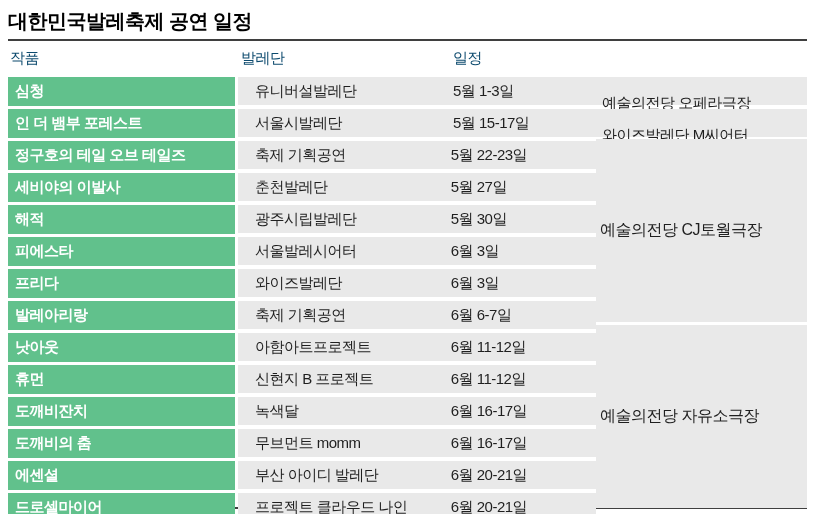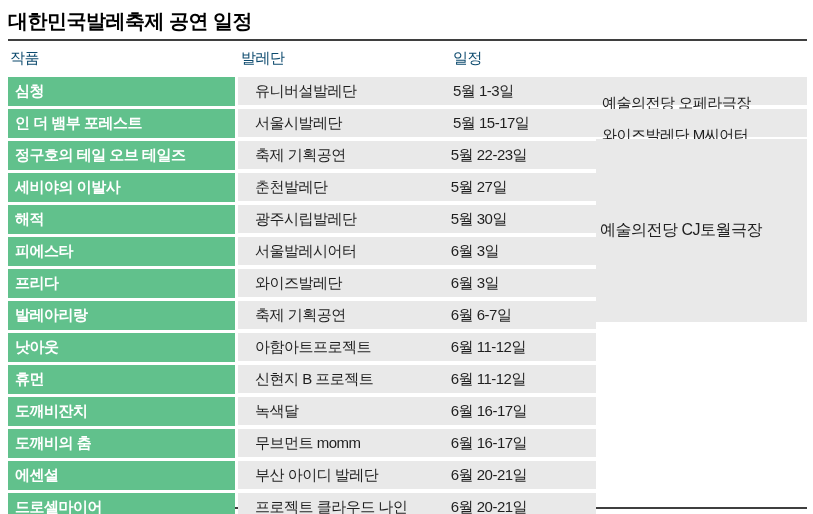--- a/index.html
+++ b/index.html
@@ -166,14 +166,15 @@
       <div class="row">
         <div class="work-cell">드로셀마이어</div>
         <div class="strip narrow">
           <div class="c c-company">프로젝트 클라우드 나인</div>
           <div class="c c-date">6월 20-21일</div>
         </div>
       </div>
     </div>
 
     <div class="merged merged-1">예술의전당 CJ토월극장</div>
+    <div class="merged merged-2">예술의전당 자유소극장</div>
   </div>
 </div>
 
 </body></html>

